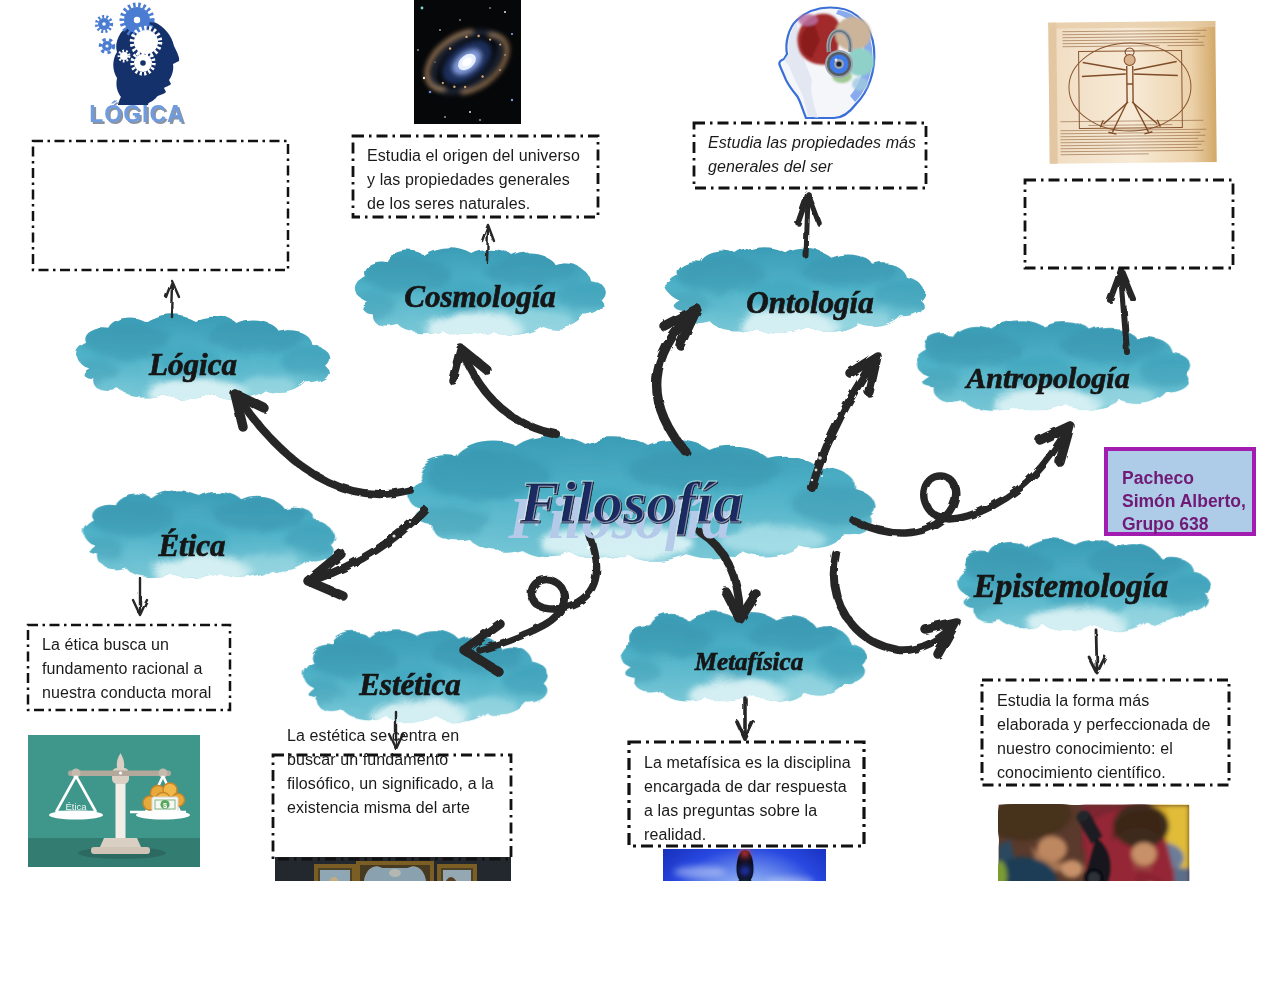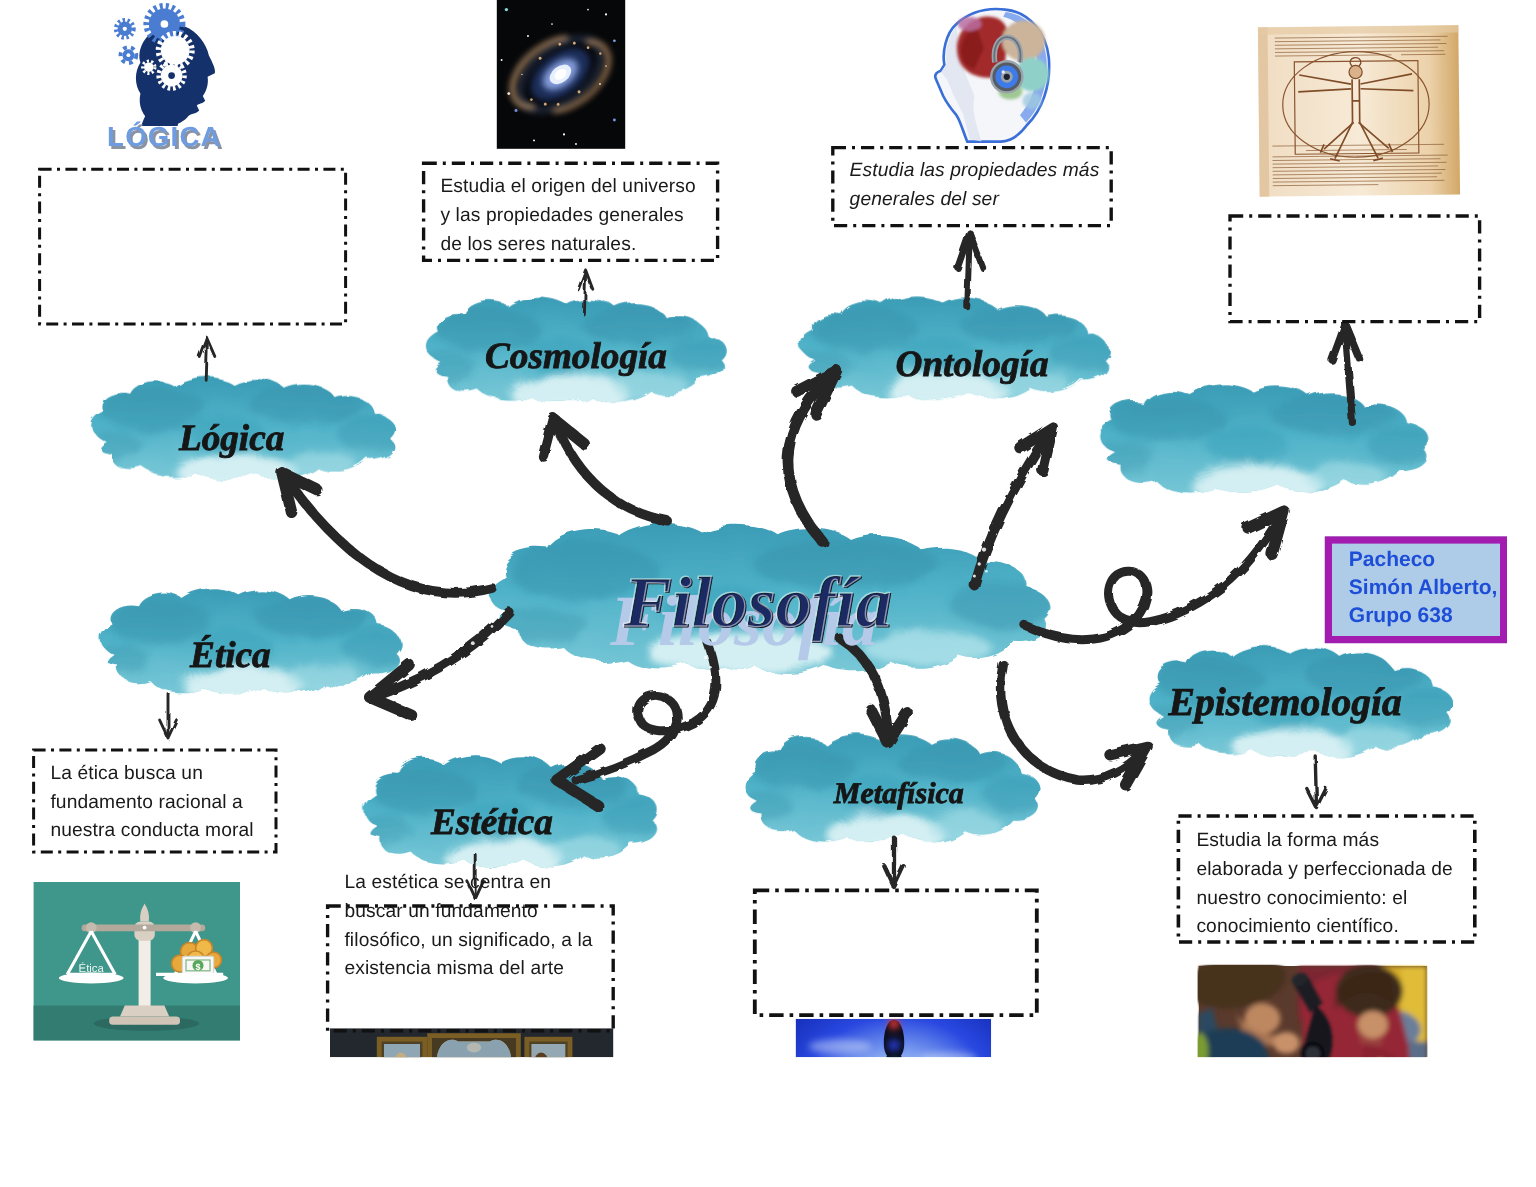--- a/index.html
+++ b/index.html
@@ -3,22 +3,22 @@
 <meta charset="utf-8">
 <style>
   html,body{margin:0;padding:0;background:#ffffff;}
   #page{position:relative;width:1280px;height:881px;overflow:hidden;background:#ffffff;
         font-family:"Liberation Sans", sans-serif;}
   svg{display:block;}
   .bx{position:absolute;color:#1a1a1a;font-size:16px;line-height:24px;letter-spacing:0.1px;}
   .lbl{position:absolute;font-family:"Liberation Serif",serif;font-weight:bold;font-style:italic;
        color:#161616;white-space:nowrap;transform:translate(-50%,-50%);-webkit-text-stroke:0.7px #161616;}
   #pacheco{position:absolute;left:1104px;top:447px;width:152px;height:89px;
-     background:#aecbe8;border:6px solid #a21caf;box-sizing:border-box;
-     font-weight:bold;font-size:17.5px;line-height:23px;color:#1d4ed8;padding:2px 0 0 14px;}
+     background:#aecbe8;border:4px solid #a21caf;box-sizing:border-box;
+     font-weight:bold;font-size:17.5px;line-height:23px;color:#701a75;padding:16px 0 0 14px;}
 </style>
 </head>
 <body>
 <div id="page">
   <svg id="art" width="1280" height="989" viewBox="0 0 1280 989" style="position:absolute;left:0;top:0">
     <defs>
       <filter id="rough" x="-10%" y="-10%" width="120%" height="120%">
         <feTurbulence type="fractalNoise" baseFrequency="0.028" numOctaves="3" seed="7" result="n"></feTurbulence>
         <feDisplacementMap in="SourceGraphic" in2="n" scale="11"></feDisplacementMap>
       </filter>
@@ -469,26 +469,28 @@
       <rect x="273" y="755" width="238" height="104" stroke-width="2.8" stroke-dasharray="11 5 2.5 5"></rect>
       <rect x="629" y="742" width="235" height="104" stroke-width="3.2" stroke-dasharray="12 5 3 5"></rect>
       <rect x="982" y="680" width="247" height="105" stroke-width="3" stroke-dasharray="11 5 2.5 5"></rect>
     </g>
   </svg>
 
   <div class="bx" style="left:367px;top:144px;">Estudia el origen del universo<br>y las propiedades generales<br>de los seres naturales.</div>
   <div class="bx" style="left:708px;top:131px;font-style:italic;">Estudia las propiedades más<br>generales del ser</div>
   <div class="bx" style="left:42px;top:633px;">La ética busca un<br>fundamento racional a<br>nuestra conducta moral</div>
   <div class="bx" style="left:287px;top:724px;">La estética se centra en<br>buscar un fundamento<br>filosófico, un significado, a la<br>existencia misma del arte</div>
+  <div class="bx" style="left:644px;top:751px;">La metafísica es la disciplina<br>encargada de dar respuesta<br>a las preguntas sobre la<br>realidad.</div>
   <div class="bx" style="left:997px;top:689px;">Estudia la forma más<br>elaborada y perfeccionada de<br>nuestro conocimiento: el<br>conocimiento científico.</div>
 
   <div id="pacheco">Pacheco<br>Simón Alberto,<br>Grupo 638</div>
 
   <div class="lbl" style="left:193px;top:365px;font-size:31px;">Lógica</div>
   <div class="lbl" style="left:480px;top:297px;font-size:31px;text-align:right;">Cosmología</div>
   <div class="lbl" style="left:810px;top:303px;font-size:31px;">Ontología</div>
+  <div class="lbl" style="left:1048px;top:378px;font-size:30px;">Antropología</div>
   <div class="lbl" style="left:192px;top:546px;font-size:31px;">Ética</div>
   <div class="lbl" style="left:410px;top:685px;font-size:31px;">Estética</div>
   <div class="lbl" style="left:749px;top:662px;font-size:25px;">Metafísica</div>
   <div class="lbl" style="left:1071px;top:586px;font-size:33px;">Epistemología</div>
   <div class="lbl" style="left:632px;top:503px;font-size:60px;color:#1b2a63;text-shadow:-12px 15px 0 #b5c9e8;">Filosofía</div>
   <div class="lbl" style="left:631px;top:502px;font-size:60px;color:transparent;-webkit-text-stroke:1.1px rgba(255,255,255,0.5);">Filosofía</div>
 </div>
 
 </body></html>

